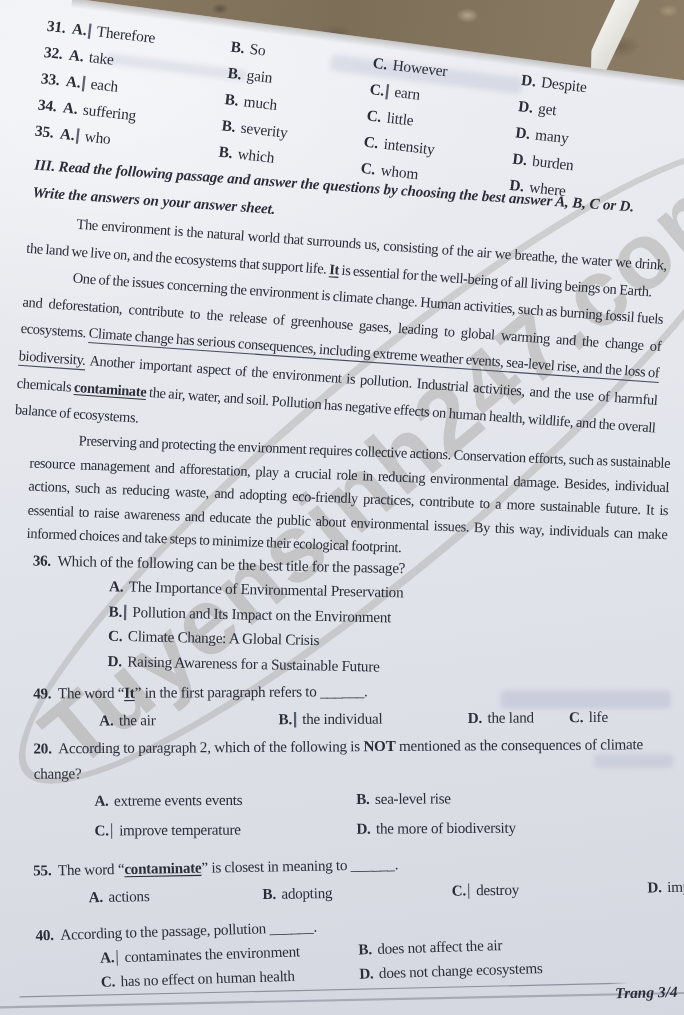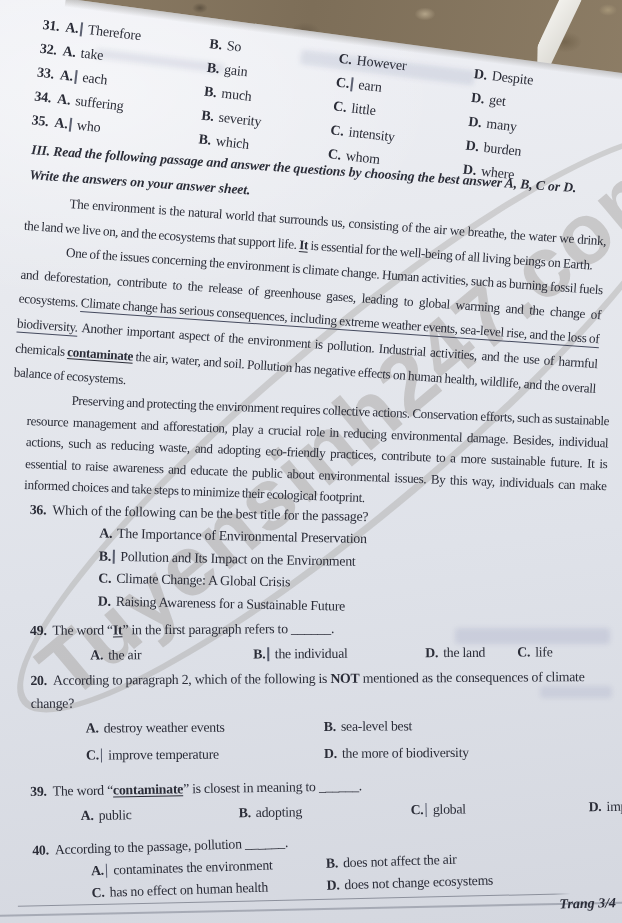--- a/index.html
+++ b/index.html
@@ -177,34 +177,34 @@
           <div class="opts-row37">
             <span class="cell"><b class="lt">A.</b><span>the air</span></span>
             <span class="cell"><b class="lt ticked">B.</b><span>the individual</span></span>
             <span class="cell"><b class="lt">D.</b><span>the land</span></span>
             <span class="cell"><b class="lt">C.</b><span>life</span></span>
           </div>
         </div>
         <div class="q38">
           <p class="qline"><b class="qn">20.</b><span>According to paragraph 2, which of the following is </span><span class="bw">NOT</span><span> mentioned as the consequences of climate change?</span></p>
           <div class="opts-2col38">
-            <span class="cell"><b class="lt">A.</b><span>destroy weather events</span></span>
-            <span class="cell"><b class="lt">B.</b><span>sea-level best</span></span>
+            <span class="cell"><b class="lt">A.</b><span>extreme events events</span></span>
+            <span class="cell"><b class="lt">B.</b><span>sea-level rise</span></span>
             <span class="cell"><b class="lt ticked">C.</b><span>improve temperature</span></span>
             <span class="cell"><b class="lt">D.</b><span>the more of biodiversity</span></span>
           </div>
         </div>
       </div>
 
       <div class="band band-f q">
-        <p class="qline"><b class="qn">39.</b><span>The word “</span><span class="kw">contaminate</span><span>” is closest in meaning to ______.</span></p>
+        <p class="qline"><b class="qn">55.</b><span>The word “</span><span class="kw">contaminate</span><span>” is closest in meaning to ______.</span></p>
         <div class="opts-row39">
-          <span class="cell"><b class="lt">A.</b><span>public</span></span>
+          <span class="cell"><b class="lt">A.</b><span>actions</span></span>
           <span class="cell"><b class="lt">B.</b><span>adopting</span></span>
-          <span class="cell"><b class="lt ticked">C.</b><span>global</span></span>
+          <span class="cell"><b class="lt ticked">C.</b><span>destroy</span></span>
           <span class="cell"><b class="lt">D.</b><span>improve</span></span>
         </div>
       </div>
 
       <div class="band band-g q q40">
         <p class="qline"><b class="qn">40.</b><span>According to the passage, pollution ______.</span></p>
         <div class="opts-2col40">
           <span class="cell"><b class="lt ticked">A.</b><span>contaminates the environment</span></span>
           <span class="cell"><b class="lt">B.</b><span>does not affect the air</span></span>
           <span class="cell"><b class="lt">C.</b><span>has no effect on human health</span></span>

